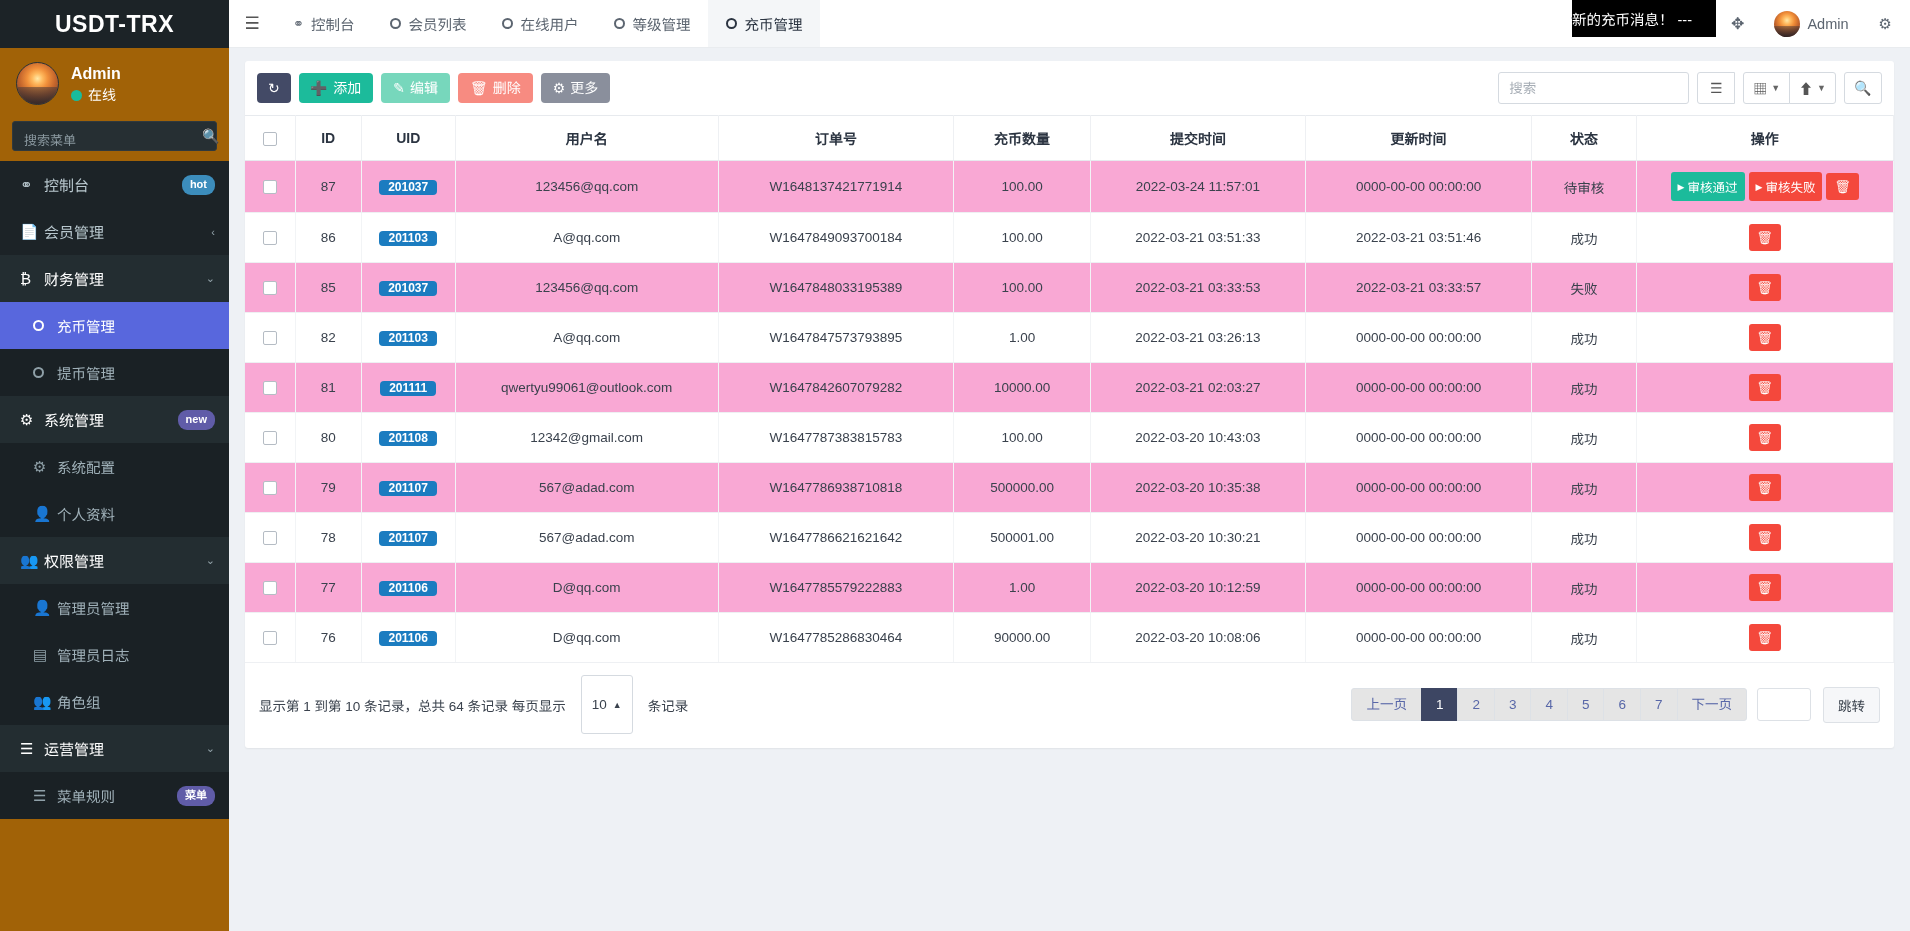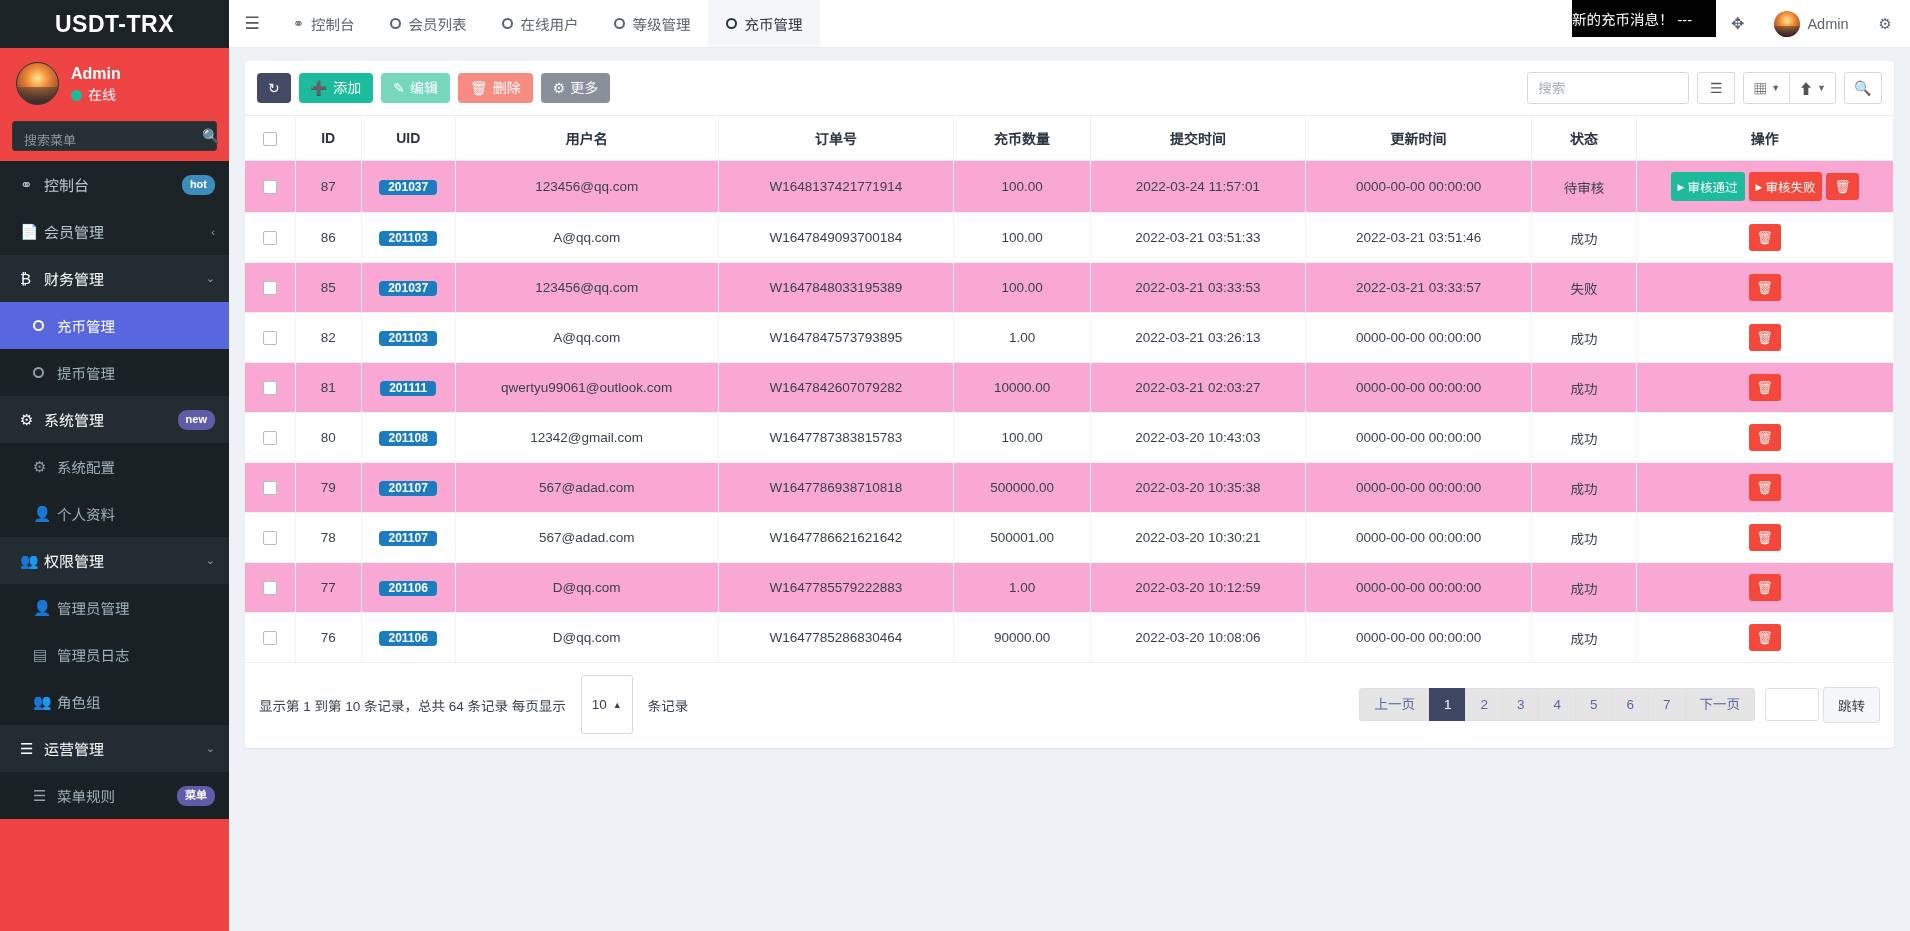--- a/index.html
+++ b/index.html
@@ -10,21 +10,21 @@
     overflow: hidden;
     font-family: "Liberation Sans", "DejaVu Sans", sans-serif;
     background: #ffffff;
     -webkit-font-smoothing: antialiased;
   }
   .app { display: flex; width: 1910px; height: 931px; }
 
   
   .sidebar {
     width: 229px; min-width: 229px; height: 931px;
-    background: #ef4444;
+    background: #a16207;
     color: #b8c7ce;
     overflow: hidden;
     position: relative;
   }
   .brand {
     height: 48px; line-height: 48px;
     text-align: center;
     color: #ffffff;
     font-size: 23px;
     font-weight: bold;
@@ -165,21 +165,21 @@
     font-family: inherit; line-height: 1.2; white-space: nowrap;
   }
   .btn-refresh { background: #434a66; padding: 7px 11px; }
   .btn-add { background: #1cbb9b; }
   .btn-edit { background: #77d7bc; }
   .btn-del { background: #f78b81; }
   .btn-more { background: #8a8f9c; }
 
   .toolbar-right { margin-left: auto; display: flex; align-items: center; gap: 8px; }
   .search-input {
-    width: 162px; height: 32px; border: 1px solid #d5dae0; border-radius: 3px;
+    width: 191px; height: 32px; border: 1px solid #d5dae0; border-radius: 3px;
     padding: 0 10px; font-size: 13.5px; color: #555; outline: none;
     font-family: inherit; background: #fff;
   }
   .search-input::placeholder { color: #a6adb5; }
   .icon-group { display: flex; }
   .icon-btn {
     height: 32px; min-width: 38px; padding: 0 9px;
     border: 1px solid #d5dae0; background: #fff; cursor: pointer;
     display: inline-flex; align-items: center; justify-content: center; gap: 4px;
     color: #555; font-size: 14px;
@@ -245,21 +245,21 @@
   }
   .pg:first-child { border-radius: 3px 0 0 3px; margin-left: 0; }
   .pg.current { background: #3d4663; color: #fff; border-color: #3d4663; }
   .pg-last { border-radius: 0 3px 3px 0; }
   .jump-box {
     width: 54px; height: 33px; border: 1px solid #dde1e6; background: #fff;
     margin-left: 10px; border-radius: 3px; outline: none; font-family: inherit;
   }
   .jump-btn {
     border: 1px solid #dde1e6; background: #f6f7f9; color: #3a424d;
-    padding: 7px 14px; font-size: 13.5px; margin-left: 4px; border-radius: 3px;
+    padding: 7px 14px; font-size: 13.5px; margin-left: 12px; border-radius: 3px;
     cursor: pointer; font-family: inherit;
   }
 </style>
 </head>
 <body>
 
 <div class="app">
 
   <aside class="sidebar">
     <div class="brand">USDT-TRX</div>

